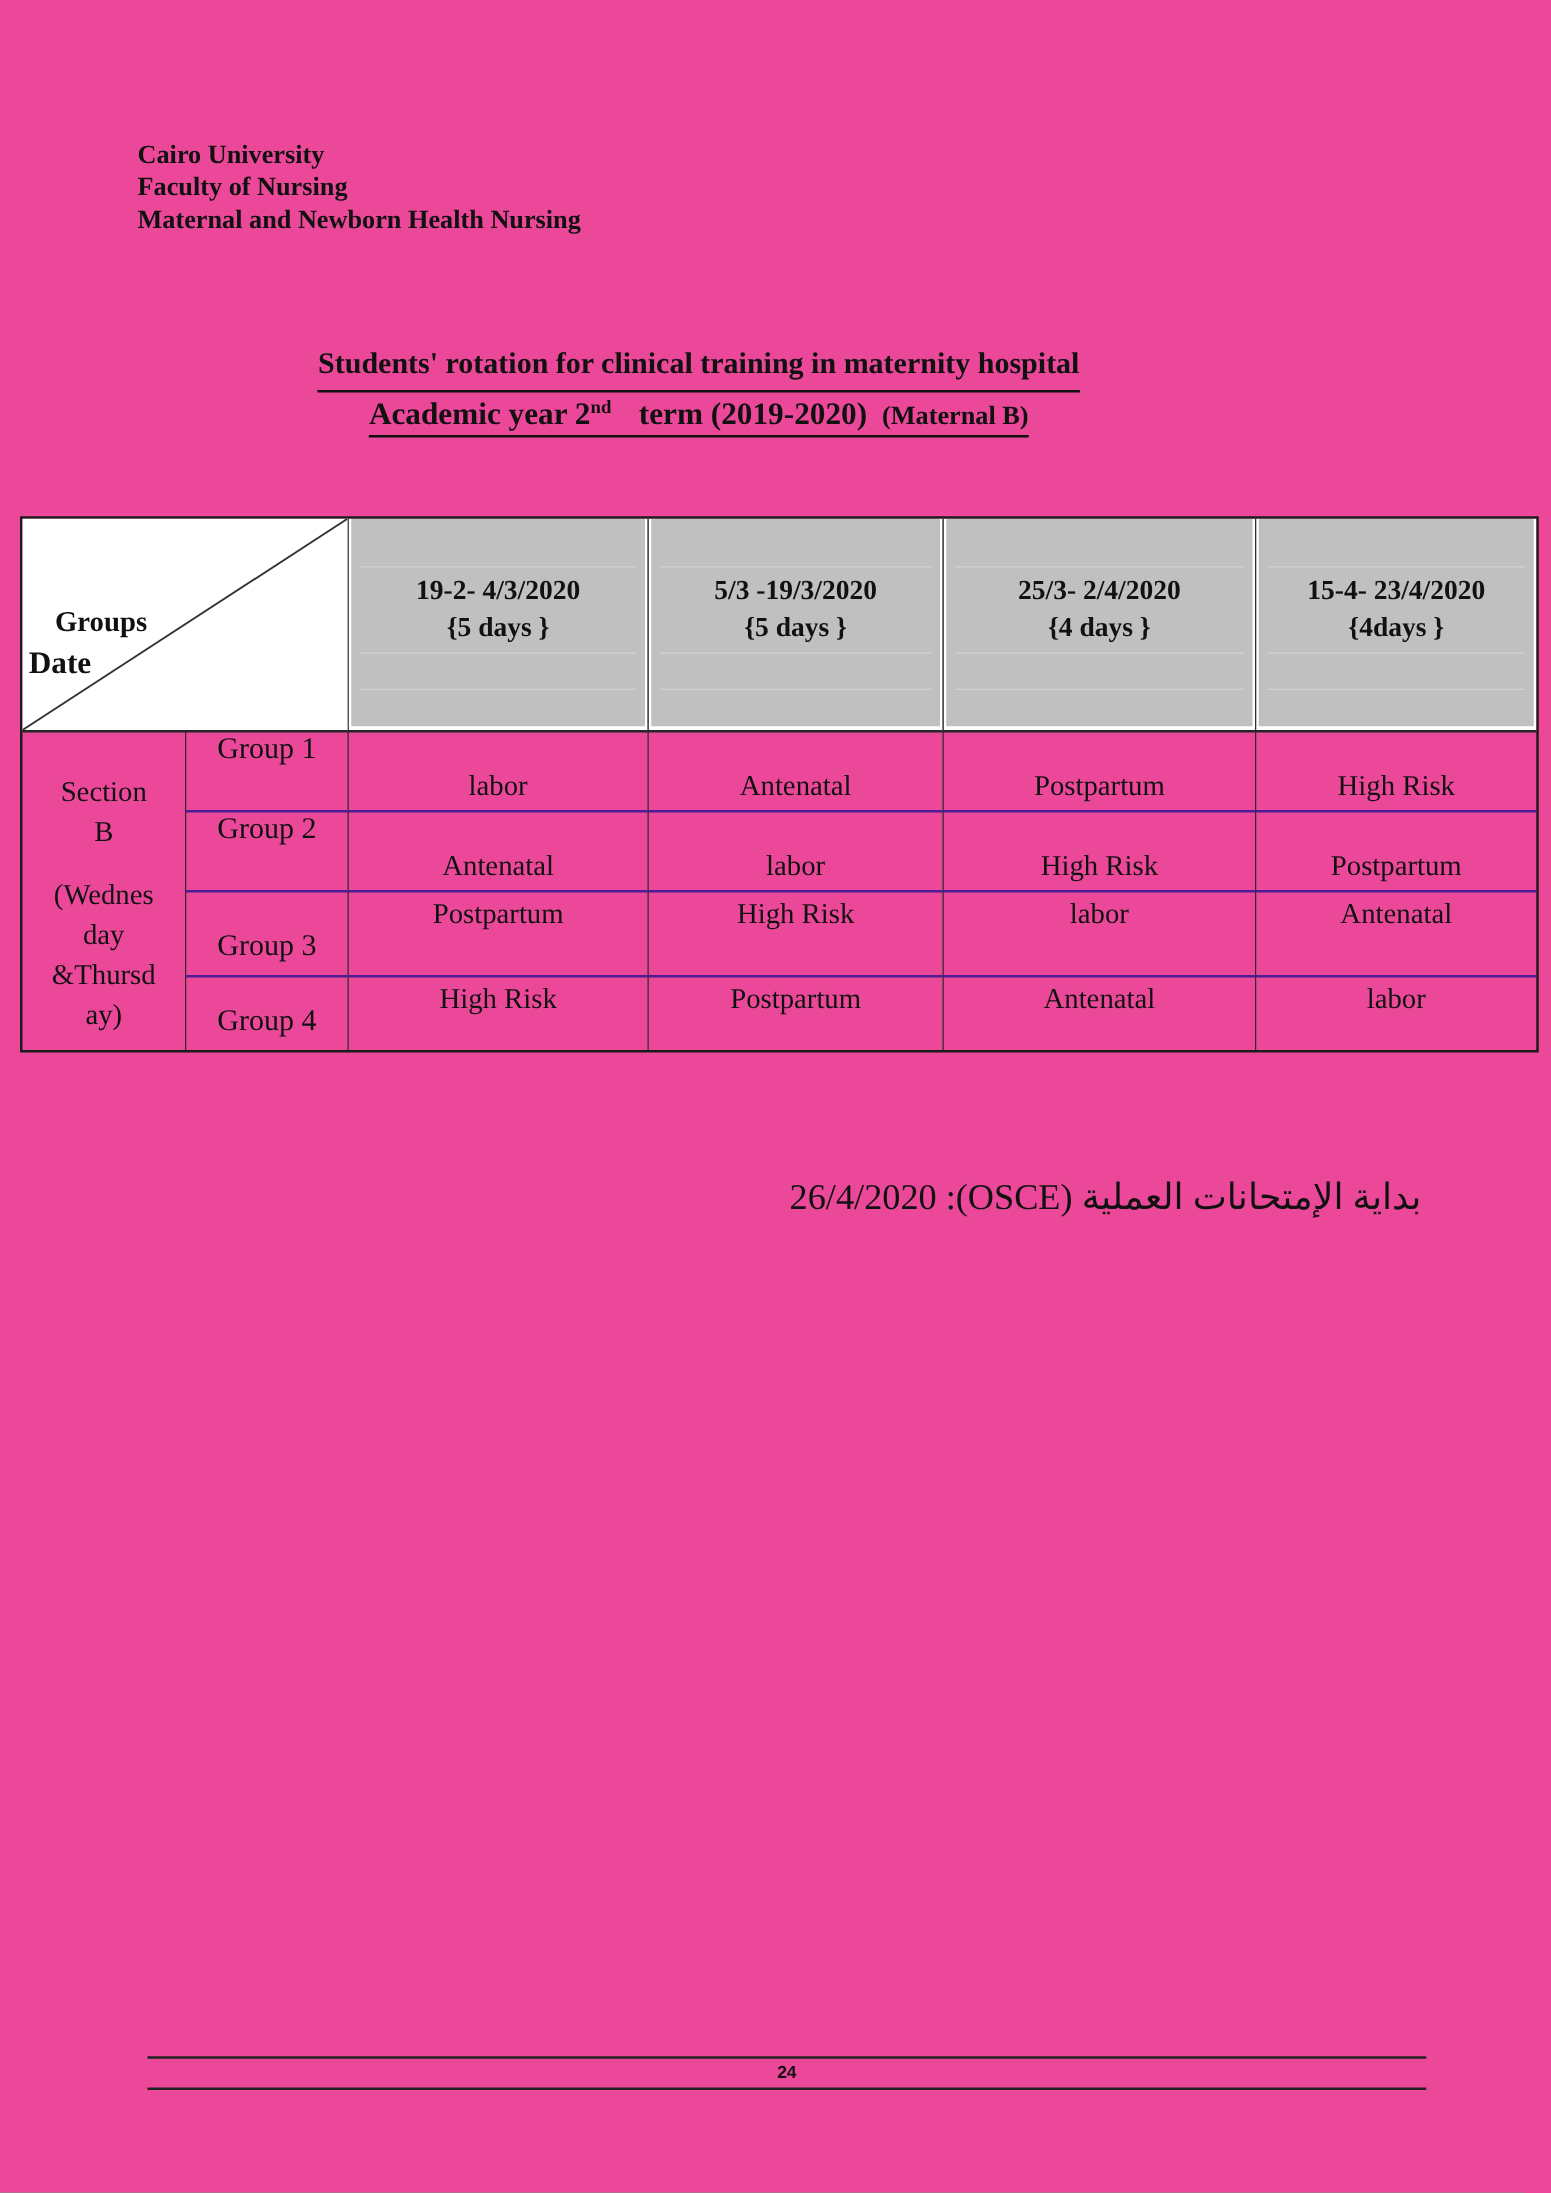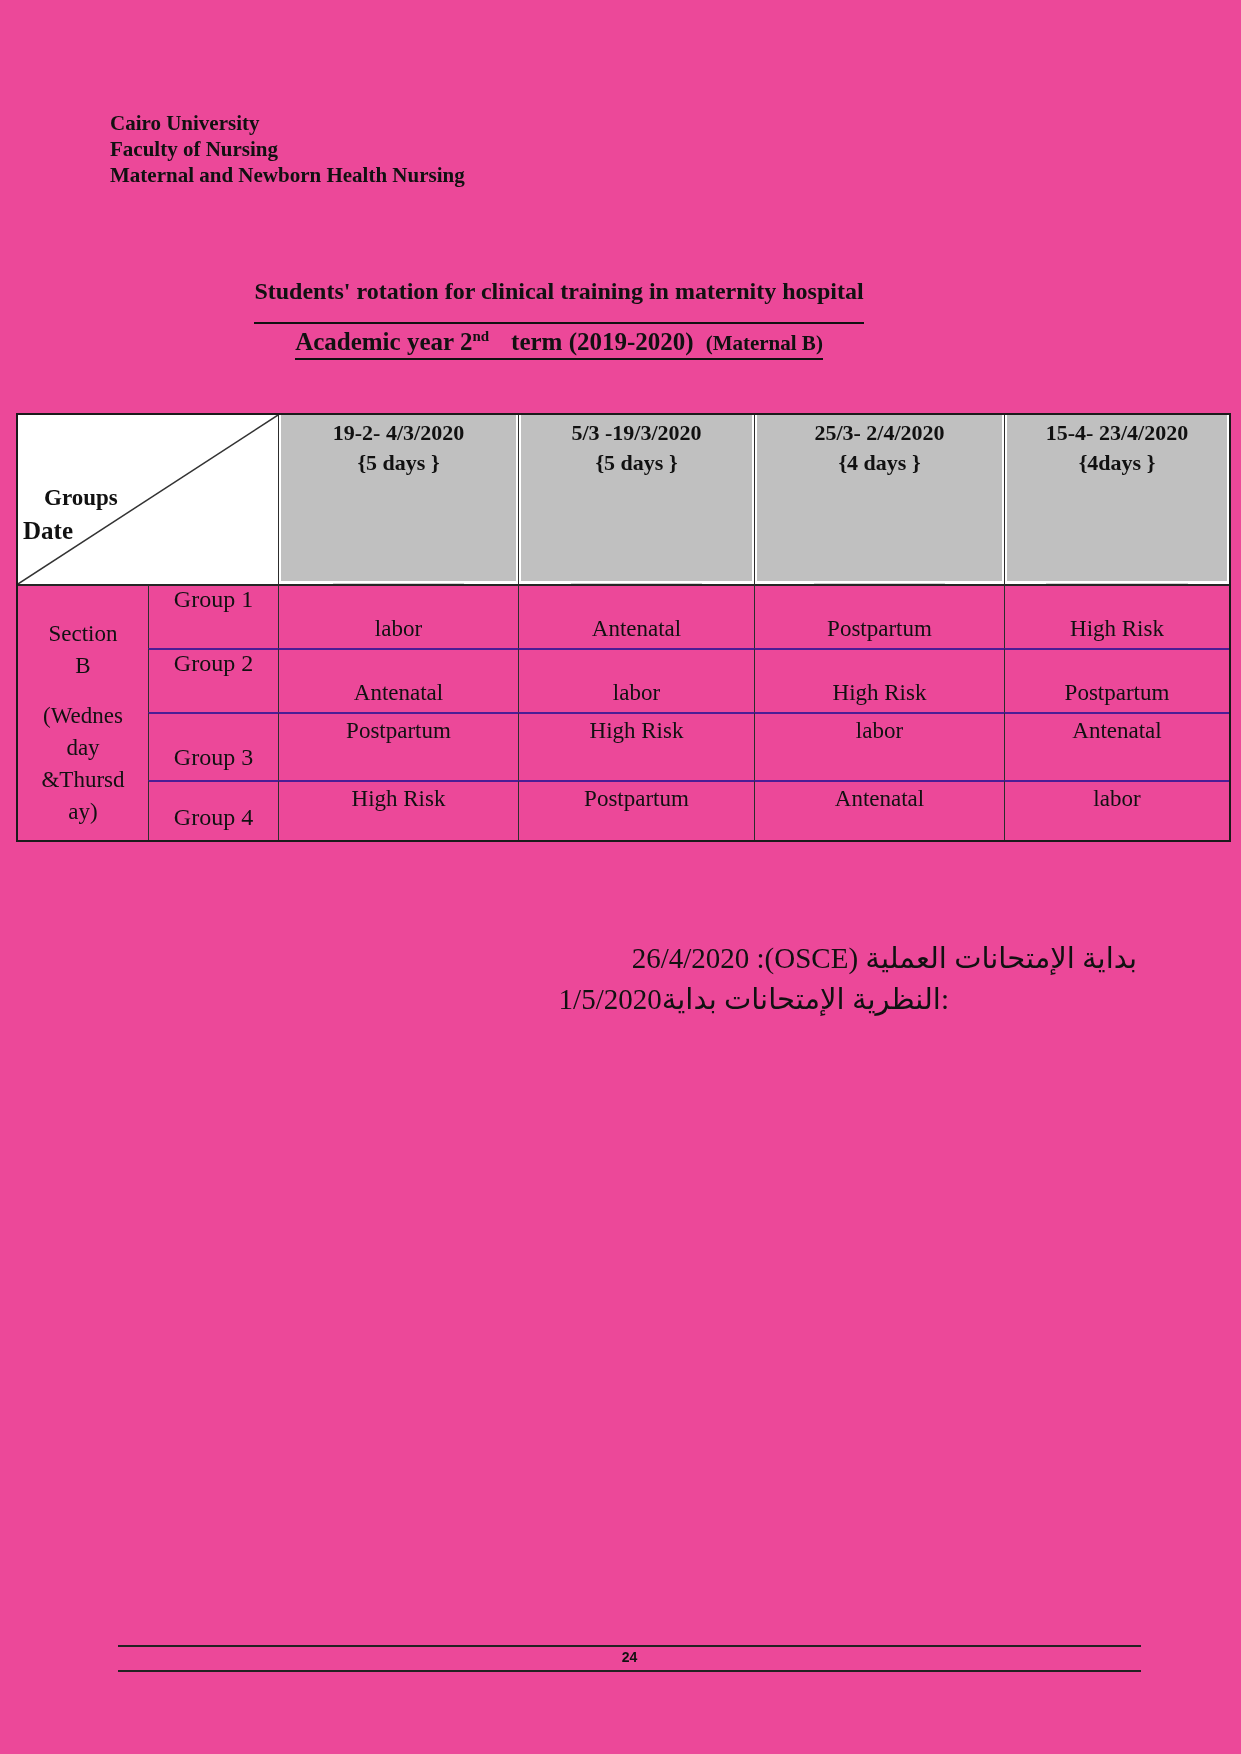--- a/index.html
+++ b/index.html
@@ -9,21 +9,21 @@
     margin:0 auto;
     background:#ec4899;
     font-family:"Liberation Serif","DejaVu Serif",serif;
     color:#111;
     overflow:hidden;
   }
   
   .org{position:absolute;left:110px;top:110px;font-weight:bold;font-size:21px;line-height:26px;}
   
   .title-block{position:absolute;left:0;top:278px;width:1118px;text-align:center;font-weight:bold;}
-  .u1{display:inline-block;border-bottom:2.5px solid #101010;padding-bottom:17px;font-size:24px;}
+  .u1{display:inline-block;border-bottom:2.5px solid #101010;padding-bottom:7px;font-size:24px;}
   .title-line2{margin-top:4px;}
   .u2{display:inline-block;border-bottom:2.5px solid #101010;padding-bottom:2px;font-size:25px;}
   .u2 sup{font-size:15px;}
   .t2term{margin-left:22px;}
   .t2sec{margin-left:12px;font-size:21px;}
   
   .rtable{
     position:absolute;left:16px;top:413px;
     display:grid;
     grid-template-columns:130px 130px 240px 236px 250px 225px;
@@ -36,21 +36,21 @@
   .bt{border-top:2px solid #4c1d95;}
   .bt-thick{border-top:2.5px solid #262626;}
   
   .corner{grid-column:1/3;grid-row:1;position:relative;background:#fff;}
   .corner svg{position:absolute;left:0;top:0;width:100%;height:100%;}
   .corner-top{position:absolute;left:26px;top:70px;font-weight:bold;font-size:23px;}
   .corner-bottom{position:absolute;left:5px;top:102px;font-weight:bold;font-size:25px;}
   
   .hdr{
     grid-row:1;background:#c0c0c0;
-    flex-direction:row;justify-content:center;
+    flex-direction:column;justify-content:flex-start;
     box-shadow:inset 2px 0 0 #fff, inset -2px 0 0 #fff, inset 0 -3px 0 #fff;
     font-weight:bold;text-align:center;
   }
   .hdr-spacer-a{height:38px;border-bottom:1px solid #d2d2d2;margin:0 9px;}
   .hdr-text{padding:3px 0 5px;border-bottom:1px solid #d2d2d2;margin:0 9px;line-height:30px;font-size:22px;}
   .hdr-spacer-b{height:28px;border-bottom:1px solid #d2d2d2;margin:0 9px;}
   
   .sectioncell{
     grid-column:1;grid-row:2/6;
     flex-direction:column;align-items:center;
@@ -178,20 +178,19 @@
 
     <div class="cell datacell d-top r5 c3 bl bt">High Risk</div>
     <div class="cell datacell d-top r5 c4 bl bt">Postpartum</div>
     <div class="cell datacell d-top r5 c5 bl bt">Antenatal</div>
     <div class="cell datacell d-top r5 c6 bl bt">labor</div>
 
   </div>
 
   <div class="notes">
     <div class="note1" dir="rtl">بداية الإمتحانات العملية (OSCE): 26/4/2020</div>
-    <div class="note2"><span>1/5/2020</span><span dir="rtl">بداية</span> <span dir="rtl">الإمتحانات</span> <span dir="rtl">النظرية</span><span>:</span></div>
   </div>
 
   <div class="f-rule rule-top"></div>
   <div class="pnum">24</div>
   <div class="f-rule rule-bottom"></div>
 
 </div>
 
 </body></html>

